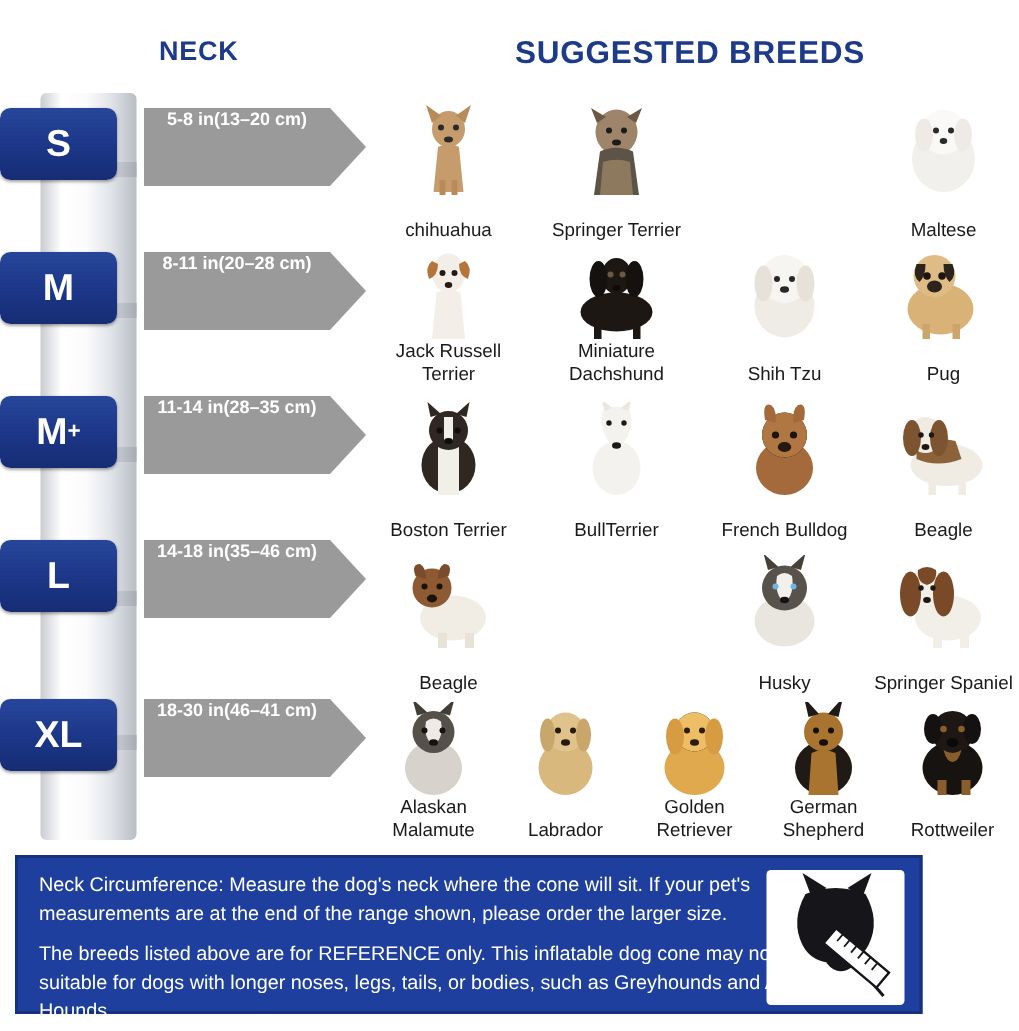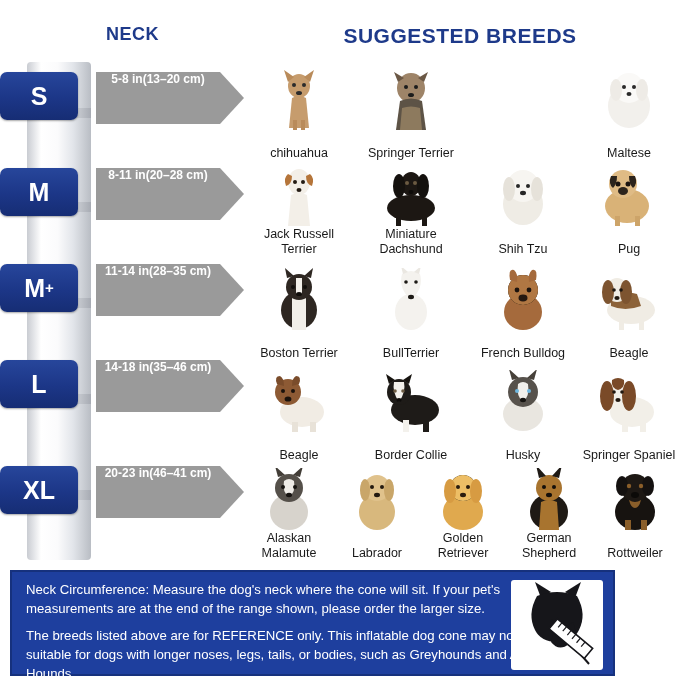--- a/index.html
+++ b/index.html
@@ -277,21 +277,21 @@
   <div class="arrow-head"></div>
   <div class="arrow-text">
     <span>14-18 in</span>
     <span>(35–46 cm)</span>
   </div>
 </div>
 <div class="arrow" style="top:466px">
   <div class="arrow-body"></div>
   <div class="arrow-head"></div>
   <div class="arrow-text">
-    <span>20-23 in</span>
+    <span>18-30 in</span>
     <span>(46–41 cm)</span>
   </div>
 </div>
 
 <div class="breed-row" style="top:62px">
   <div class="breed-cell" style="left:0px">
     <div class="breed-img">
       <svg class="dog-svg" width="52" height="62" viewBox="0 0 52 62">
         <ellipse cx="26" cy="18" rx="11" ry="12" fill="#c69c6d"></ellipse>
         <path d="M15 14 L11 2 L21 9 Z" fill="#b98b5a"></path>
@@ -474,37 +474,20 @@
         <path d="M9 14 q-3 -8 3 -8 q4 2 4 10 Z" fill="#7a4c2b"></path>
         <path d="M31 14 q3 -8 -3 -8 q-4 2 -4 10 Z" fill="#7a4c2b"></path>
         <circle cx="15" cy="21" r="2" fill="#1a120c"></circle>
         <circle cx="25" cy="21" r="2" fill="#1a120c"></circle>
         <ellipse cx="20" cy="29" rx="3.4" ry="2.6" fill="#1a120c"></ellipse>
         <rect x="24" y="52" width="6" height="10" fill="#e8e2d8"></rect>
         <rect x="42" y="52" width="6" height="10" fill="#e8e2d8"></rect>
       </svg>
     </div>
     <div class="breed-label">Beagle</div>
-  </div>
-  <div class="breed-cell" style="left:112px">
-    <div class="breed-img">
-      <svg class="dog-svg" width="64" height="62" viewBox="0 0 64 62">
-        <ellipse cx="36" cy="40" rx="24" ry="15" fill="#1e1b18"></ellipse>
-        <ellipse cx="20" cy="22" rx="12" ry="13" fill="#1e1b18"></ellipse>
-        <path d="M15 12 h10 q2 10 -5 20 q-7 -10 -5 -20 Z" fill="#f3f1ec"></path>
-        <path d="M10 14 L7 4 L16 10 Z" fill="#16130f"></path>
-        <path d="M30 14 L33 4 L24 10 Z" fill="#16130f"></path>
-        <circle cx="16" cy="21" r="1.8" fill="#6f5e45"></circle>
-        <circle cx="24" cy="21" r="1.8" fill="#6f5e45"></circle>
-        <ellipse cx="20" cy="30" rx="2.6" ry="2" fill="#0e0c0a"></ellipse>
-        <rect x="24" y="50" width="6" height="12" fill="#f3f1ec"></rect>
-        <rect x="44" y="50" width="6" height="12" fill="#1e1b18"></rect>
-      </svg>
-    </div>
-    <div class="breed-label">Border Collie</div>
   </div>
   <div class="breed-cell" style="left:224px">
     <div class="breed-img">
       <svg class="dog-svg" width="58" height="62" viewBox="0 0 58 62">
         <ellipse cx="29" cy="44" rx="20" ry="17" fill="#e9e6e0"></ellipse>
         <circle cx="29" cy="22" r="15" fill="#57524c"></circle>
         <path d="M18 10 L15 -1 L25 8 Z" fill="#464039"></path>
         <path d="M40 10 L43 -1 L33 8 Z" fill="#464039"></path>
         <path d="M24 14 q5 -4 10 0 q2 12 -5 18 q-7 -6 -5 -18 Z" fill="#f2f0ec"></path>
         <circle cx="23" cy="21" r="2" fill="#6fb7e0"></circle>

